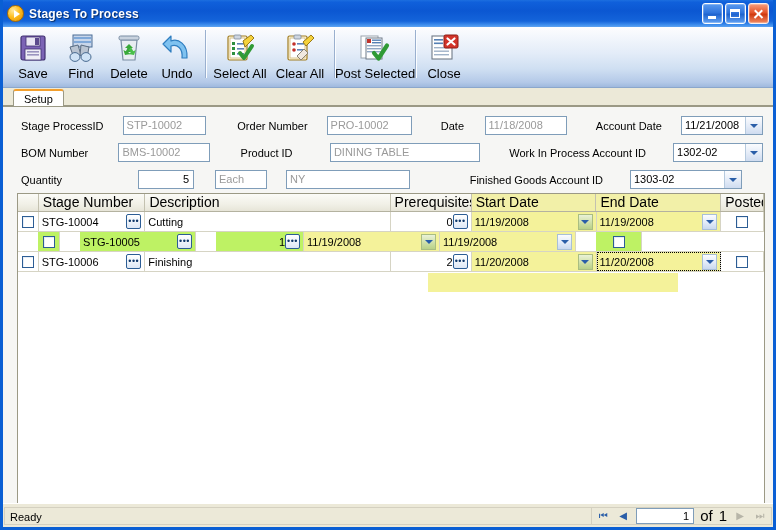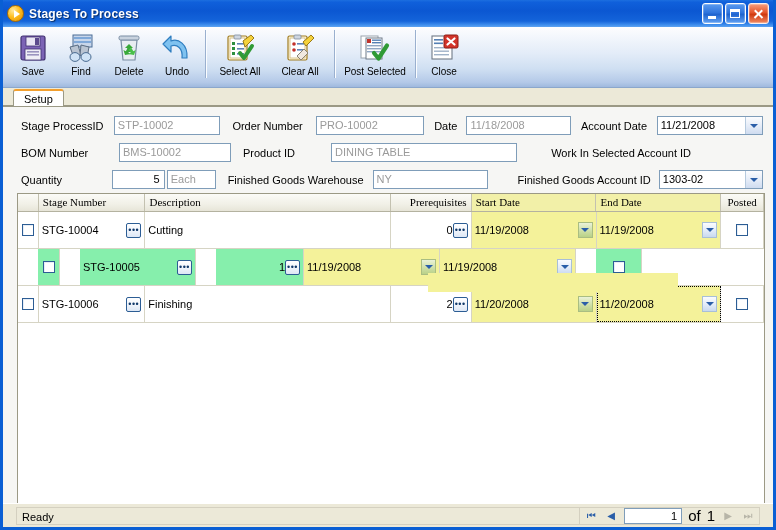--- a/index.html
+++ b/index.html
@@ -110,21 +110,21 @@
     flex-direction: column;
     align-items: center;
     justify-content: flex-start;
     padding-top: 5px;
     box-sizing: border-box;
     cursor: default;
   }
   .tbtn.wide { width: 60px; text-align: right; }
   .tbtn .glyph { height: 32px; display: flex; align-items: center; justify-content: center; }
   .tbtn .lbl {
-    font-size: 10px;
+    font-size: 13px;
     color: #000;
     margin-top: 2px;
     white-space: nowrap;
   }
   .tsep {
     width: 1px;
     height: 48px;
     margin: 3px 4px 0 4px;
     background: #9ab0cf;
     box-shadow: 1px 0 0 #fbfdff;
@@ -179,20 +179,21 @@
     position: relative;
     height: 82px;
     padding: 8px 10px 0 18px;
     box-sizing: border-box;
   }
   .frow {
     display: flex;
     align-items: center;
     height: 21px;
     margin-bottom: 6px;
+    gap: 19px;
   }
   .lab { font-size: 11px; color: #000; white-space: nowrap; }
 
   .fld {
     height: 19px;
     box-sizing: border-box;
     border: 1px solid #7f9db9;
     background: #ffffff;
     font-size: 11px;
     line-height: 17px;
@@ -239,56 +240,55 @@
     background: #ffffff;
     box-sizing: border-box;
     overflow: hidden;
   }
   .gridhead {
     display: flex;
     height: 18px;
     background: linear-gradient(180deg,#fbfbf7 0%,#f1f0e7 60%,#e7e5d8 100%);
     border-bottom: 1px solid #b4b2a0;
     box-sizing: border-box;
-    font-size: 11px;
-    font-family: Liberation Serif, serif;
+    font-size: 14px;
   }
   .gh {
     box-sizing: border-box;
     border-right: 1px solid #c3c1b0;
     padding: 0 4px;
     line-height: 17px;
     color: #000;
     white-space: nowrap;
     overflow: hidden;
   }
   .gh.hl { background: #f2f0a8; }
   .gh.r { text-align: right; }
   .gh.c { text-align: center; }
 
   .grow {
     display: flex;
-    height: 37px;
+    height: 20px;
     box-sizing: border-box;
     border-bottom: 1px solid #d6d4c4;
     align-items: stretch;
   }
   .gc {
     box-sizing: border-box;
     border-right: 1px solid #d6d4c4;
     display: flex;
     align-items: center;
     padding: 0 3px;
     font-size: 11px;
     color: #000;
     overflow: hidden;
     white-space: nowrap;
     background: #ffffff;
   }
-  .gc.alt { background: #86efac; margin-left: 20px; }
+  .gc.alt { background: #bef264; margin-left: 20px; }
   .gc.hl { background: #f4f29a; }
   .gc.c { justify-content: center; }
   .gc.focus { outline: 1px dotted #000; outline-offset: -1px; }
 
   .cbx {
     width: 12px; height: 12px;
     border: 1px solid #2c5d94;
     background: #fff;
     box-sizing: border-box;
     box-shadow: inset 1px 1px 0 #e7eef7;
@@ -323,21 +323,21 @@
   }
 
   
   .statusbar {
     flex: 0 0 24px;
     height: 24px;
     background: #ece9d8;
     border-top: 1px solid #ffffff;
     display: flex;
     align-items: center;
-    padding: 0 13px;
+    padding: 0 1px;
     box-sizing: border-box;
   }
   .status-text {
     flex: 1 1 auto;
     font-size: 11px;
     color: #000;
     padding-left: 5px;
     height: 18px;
     line-height: 18px;
     border: 1px solid #d4d0c0;
@@ -555,28 +555,33 @@
               <span class="chev"></span>
             </span>
         </span>
       </div>
 
       <div class="frow">
         <span class="lab" style="width:98px">BOM Number</span>
         <span class="fld ro" style="width:112px">BMS-10002</span>
         <span class="lab" style="width:88px;padding-left:12px">Product ID</span>
         <span class="fld ro" style="width:186px">DINING TABLE</span>
-        <span class="lab" style="width:164px;padding-left:10px;text-align:right">Work In Selected Account ID</span>
+        <span class="lab" style="width:164px;padding-left:10px;text-align:right">Work In Process Account ID</span>
+        <span class="combo" style="width:112px;margin-left:8px">
+          <span class="cv">1302-02</span>
+          <span class="carrow">
+              <span class="chev"></span>
+            </span>
+        </span>
       </div>
 
       <div class="frow">
         <span class="lab" style="width:98px">Quantity</span>
         <span class="fld num" style="width:56px">5</span>
         <span class="fld ro" style="width:52px;margin-left:2px">Each</span>
-        <span class="lab" style="width:156px;padding-left:12px">Finished Goods Warehouse</span>
         <span class="fld ro" style="width:124px">NY</span>
         <span class="lab" style="width:164px;padding-left:10px;text-align:right">Finished Goods Account ID</span>
         <span class="combo" style="width:112px;margin-left:8px">
           <span class="cv">1303-02</span>
           <span class="carrow">
               <span class="chev"></span>
             </span>
         </span>
       </div>
 

